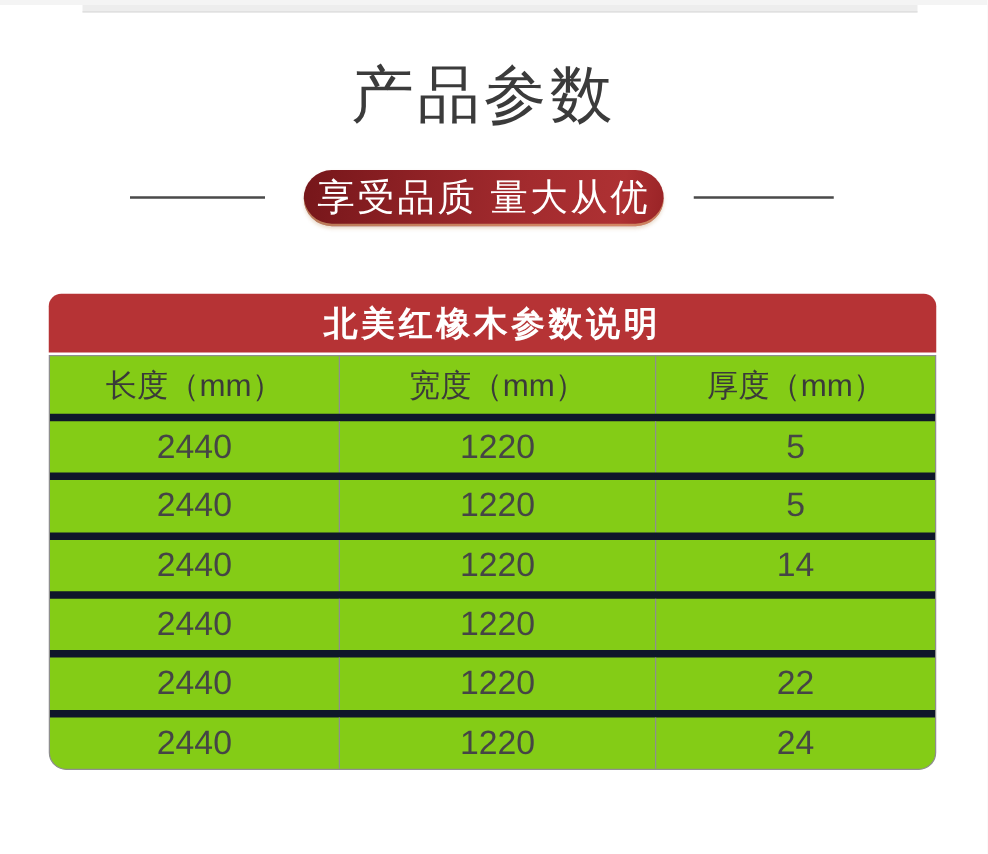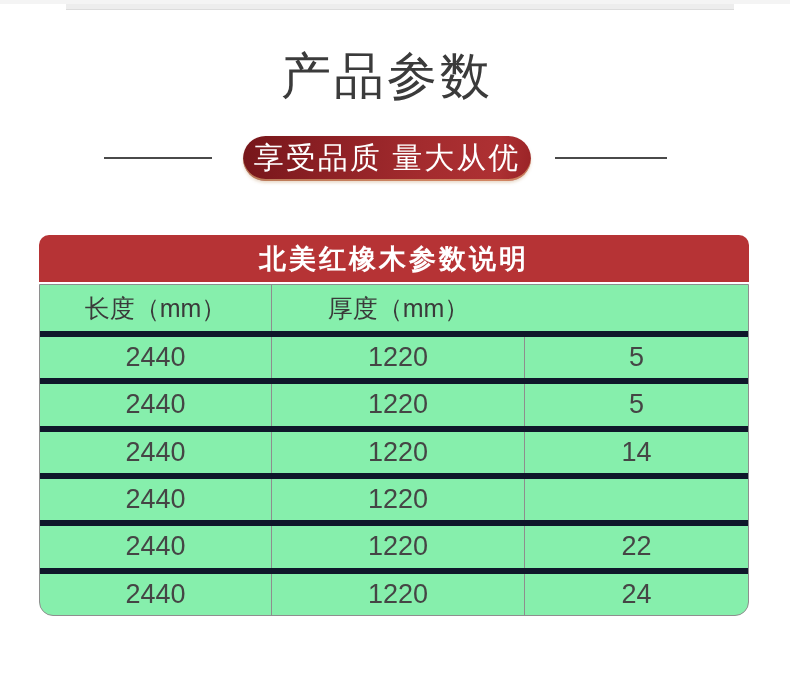--- a/index.html
+++ b/index.html
@@ -47,21 +47,21 @@
     background:#b63335;border-radius:10px 10px 0 0;
     display:flex;align-items:center;justify-content:center;
   }
   .tbl-header-text{
     color:#ffffff;font-size:27px;font-weight:bold;letter-spacing:3px;white-space:nowrap;text-align:right;
   }
   .tbl-body{
     position:absolute;left:39px;top:280px;width:710px;height:332px;
     box-sizing:border-box;border:1px solid #8e8e8e;
     border-radius:0 0 14px 14px;overflow:hidden;
-    display:flex;flex-direction:column;background:#86efac;
+    display:flex;flex-direction:column;background:#84cc16;
   }
   .tbl-row{
     display:grid;grid-template-columns:232px 253px 1fr;
   }
   .tbl-row.cols{height:46px;flex:0 0 auto;}
   .tbl-row.data{flex:1 1 auto;border-top:6px solid #0f172a;}
   .cell{
     display:flex;align-items:center;justify-content:center;
     color:#454545;font-size:27px;
   }
@@ -83,20 +83,21 @@
   </div>
   <div class="side-line right"></div>
 
   <div class="tbl-header">
     <span class="tbl-header-text">北美红橡木参数说明</span>
   </div>
 
   <div class="tbl-body">
     <div class="tbl-row cols">
       <div class="cell c0">长度（mm）</div>
+      <div class="cell c1">宽度（mm）</div>
       <div class="cell c2">厚度（mm）</div>
     </div>
 
     <div class="tbl-row data">
       <div class="cell c0">2440</div>
       <div class="cell c1">1220</div>
       <div class="cell c2">5</div>
     </div>
     <div class="tbl-row data">
       <div class="cell c0">2440</div>

